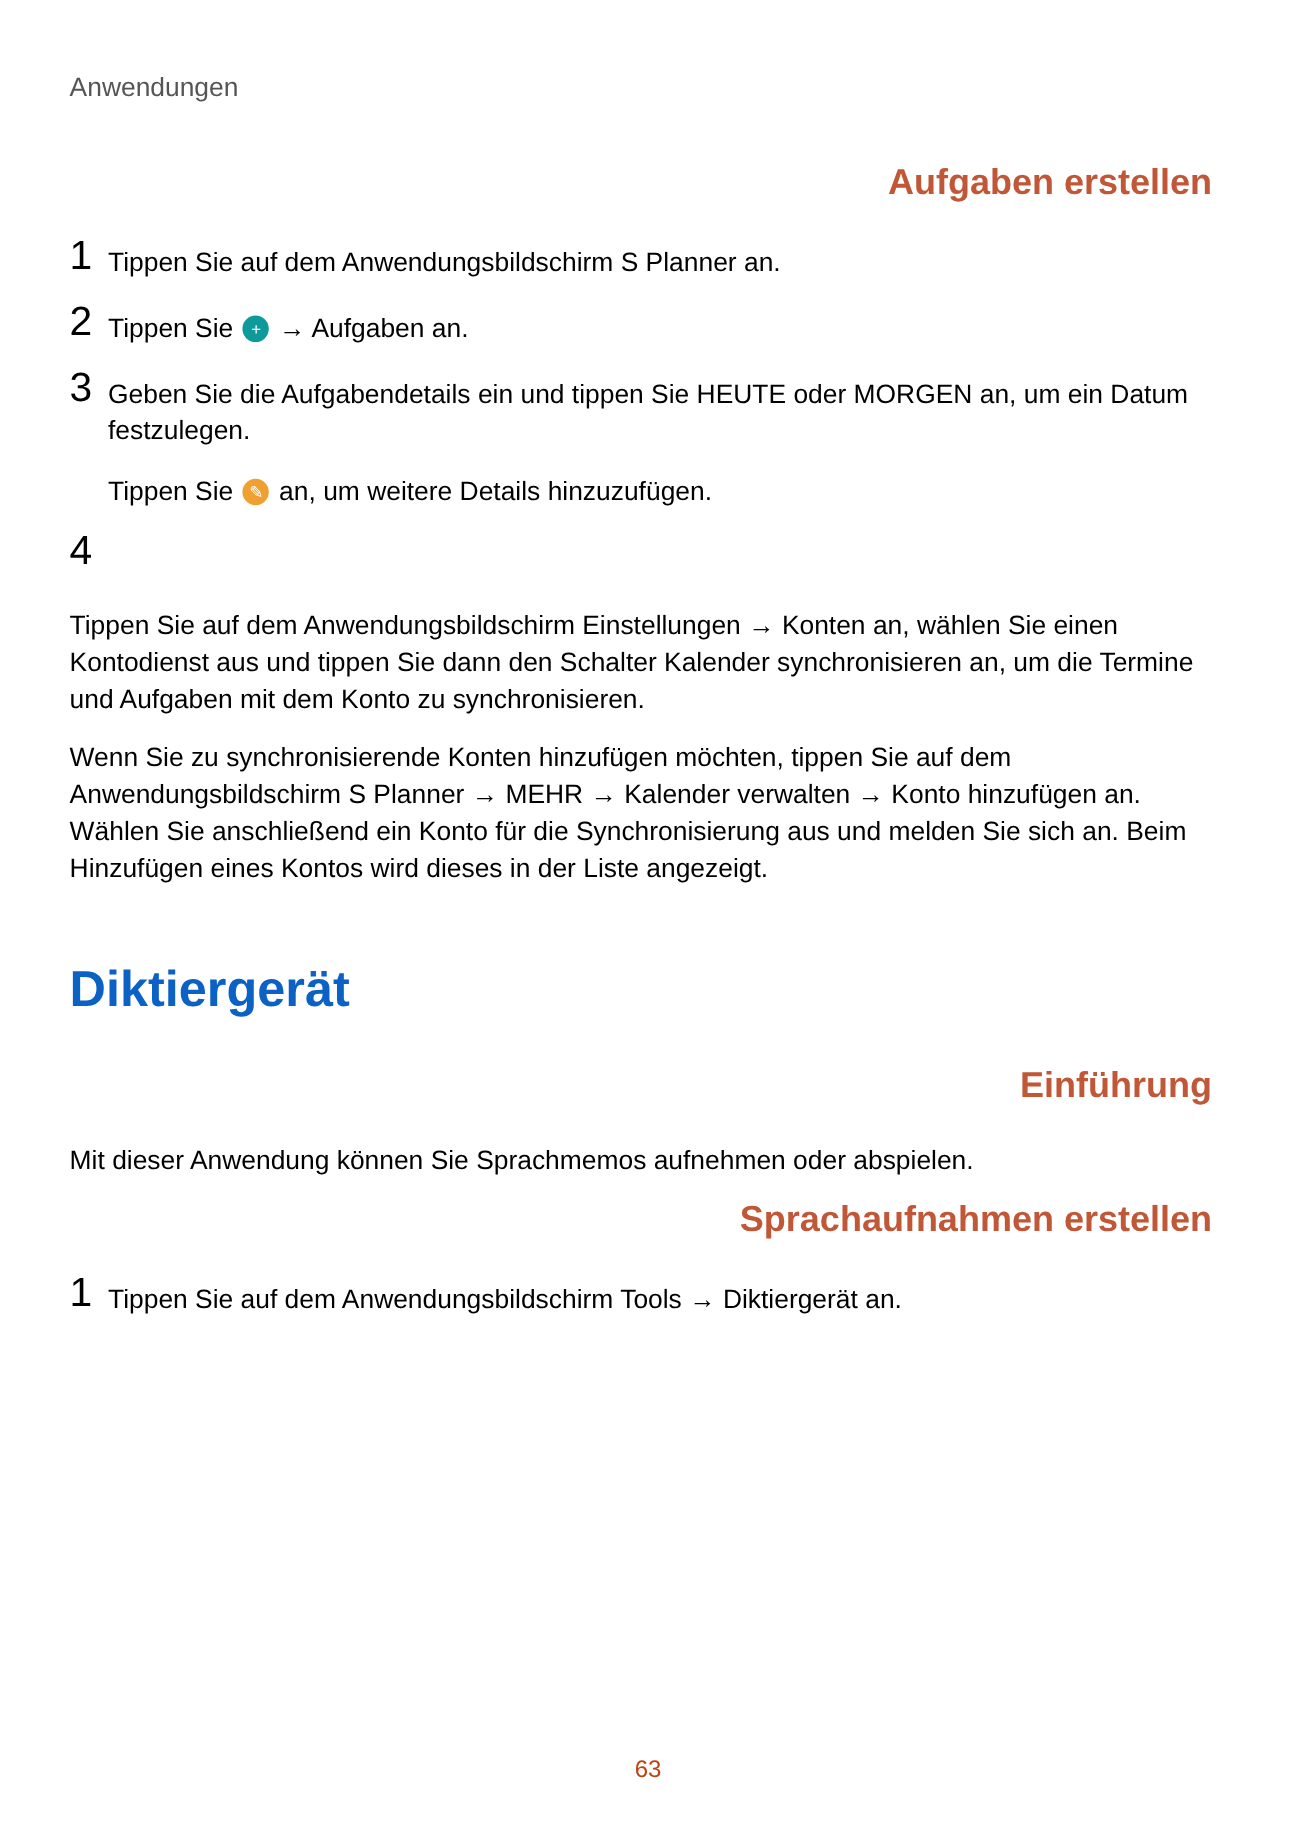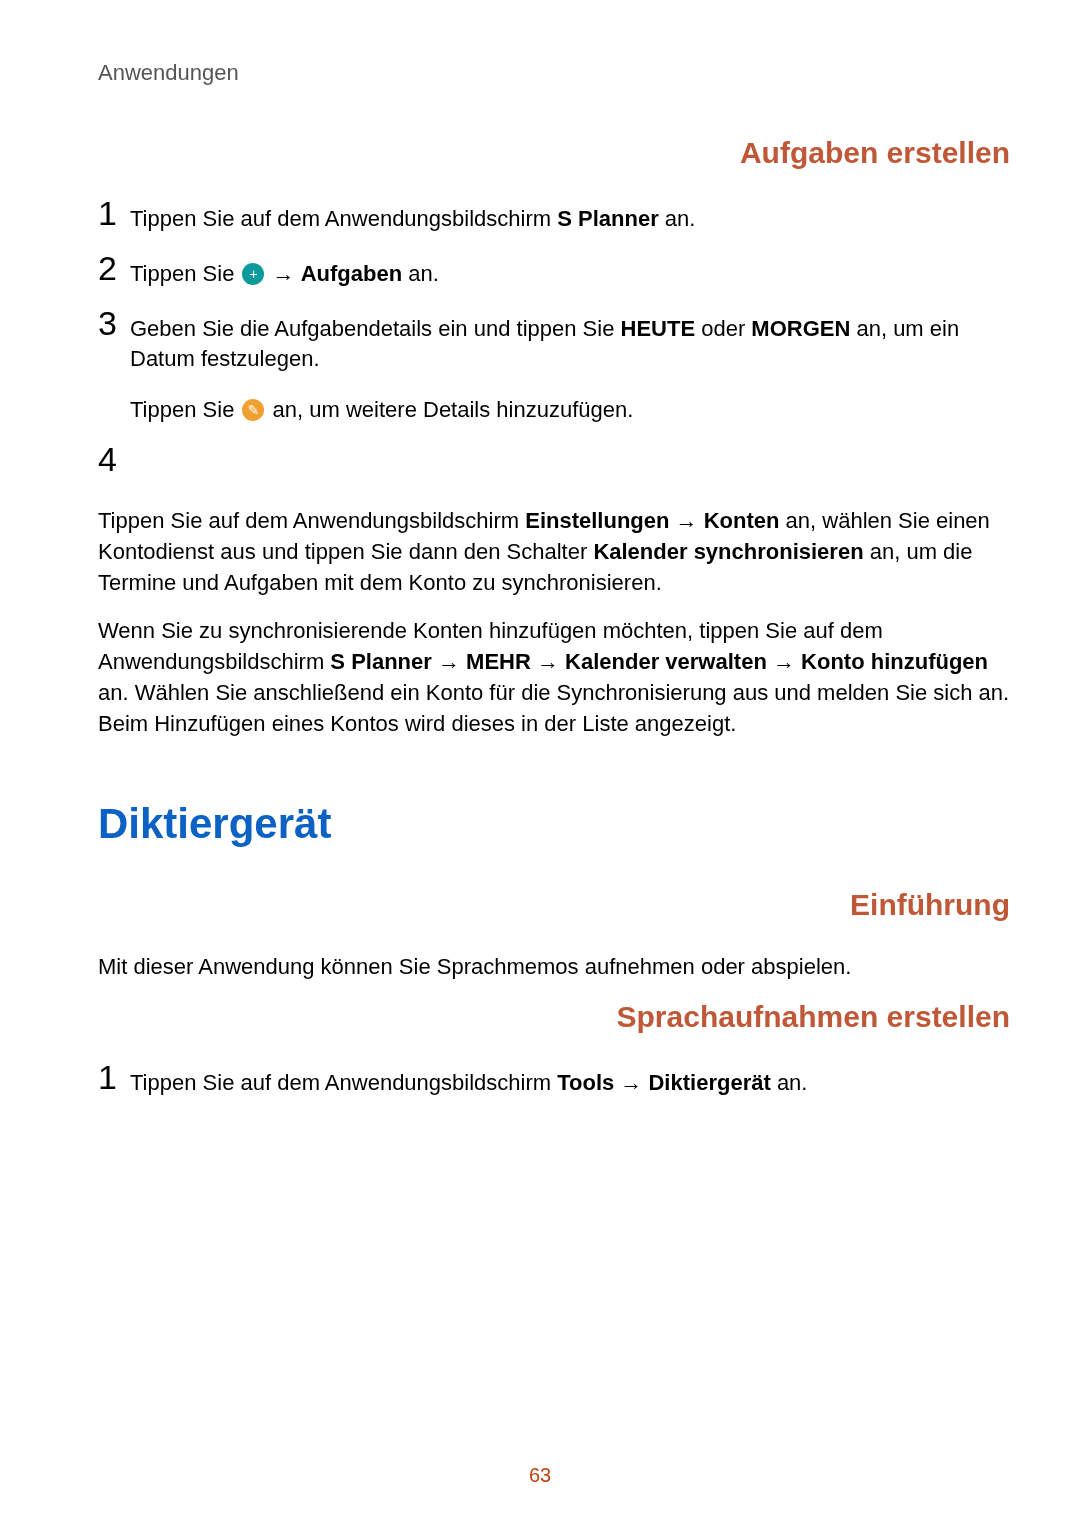--- a/index.html
+++ b/index.html
@@ -5,21 +5,21 @@
     * { box-sizing: border-box; }
     body {
       margin: 0;
       padding: 0;
       background: #fff;
       font-family: Arial, Helvetica, sans-serif;
       color: #000;
       width: 1080px;
     }
     .page {
-      padding: 60px 70px 40px 98px;
+      padding: 60px 70px 40px 58px;
       position: relative;
       min-height: 1527px;
     }
     .breadcrumb {
       font-size: 22px;
       color: #555;
       margin-bottom: 50px;
     }
     .h2 {
       font-size: 30px;
@@ -60,21 +60,21 @@
       padding-top: 4px;
     }
     .stepbody .sub {
       margin-top: 20px;
     }
     .para {
       font-size: 22px;
       line-height: 1.4;
       margin-bottom: 18px;
     }
-    strong { font-weight: bold; }
+    strong { font-weight: normal; }
     .icon-circle {
       display: inline-block;
       width: 22px;
       height: 22px;
       border-radius: 50%;
       vertical-align: middle;
       text-align: center;
       line-height: 22px;
       font-size: 14px;
       color: #fff;

